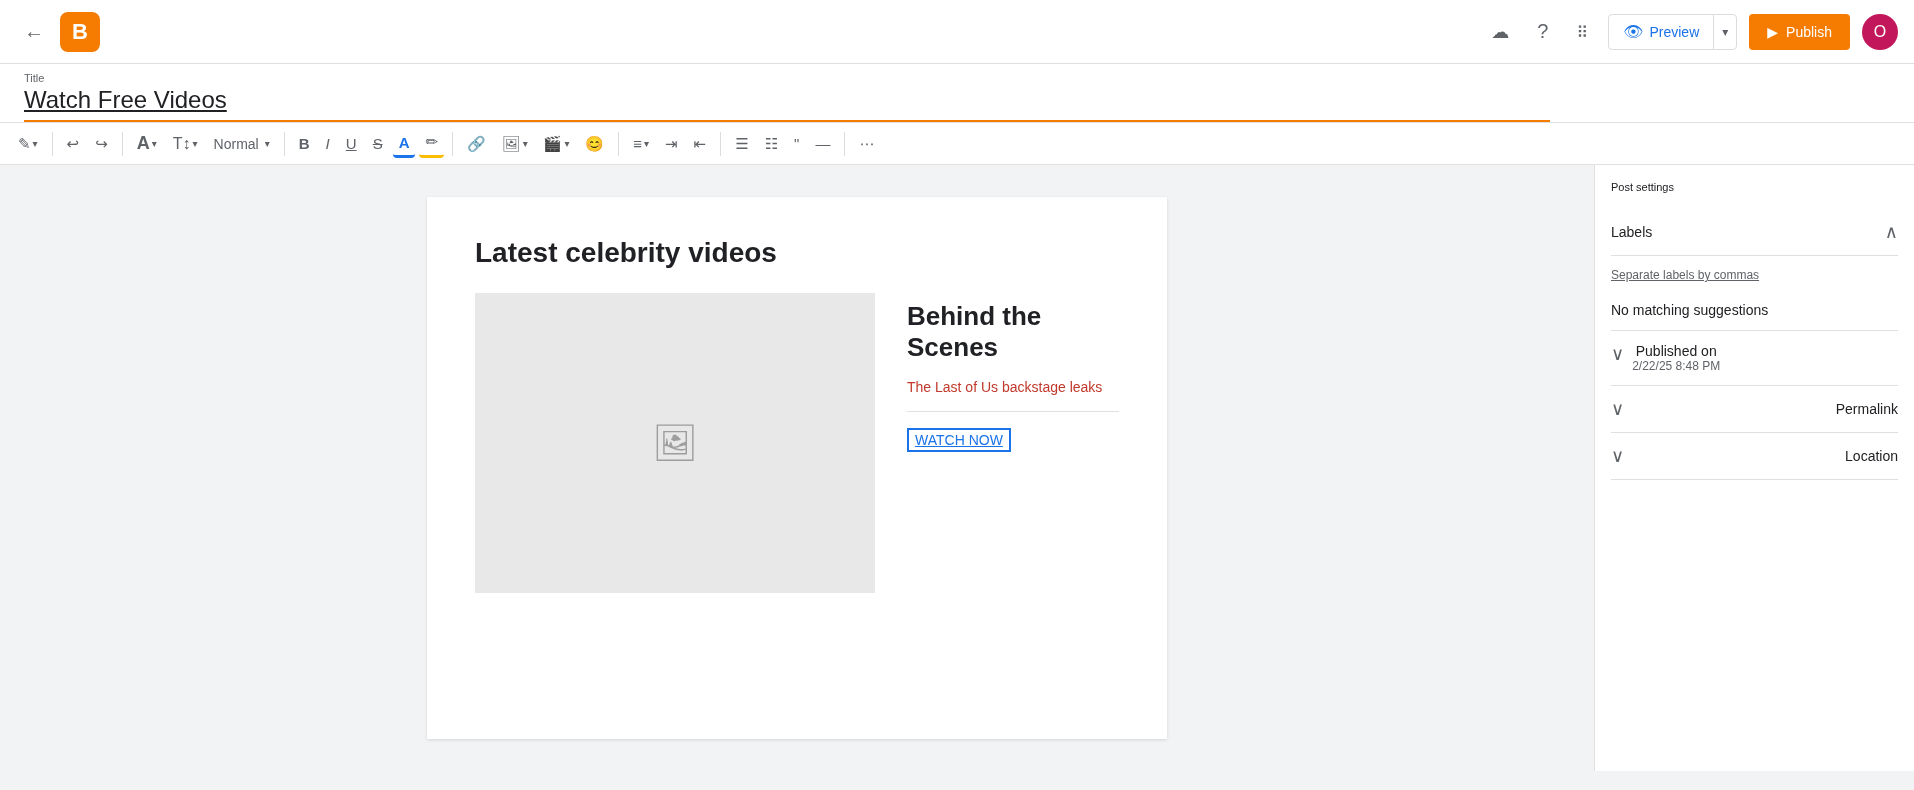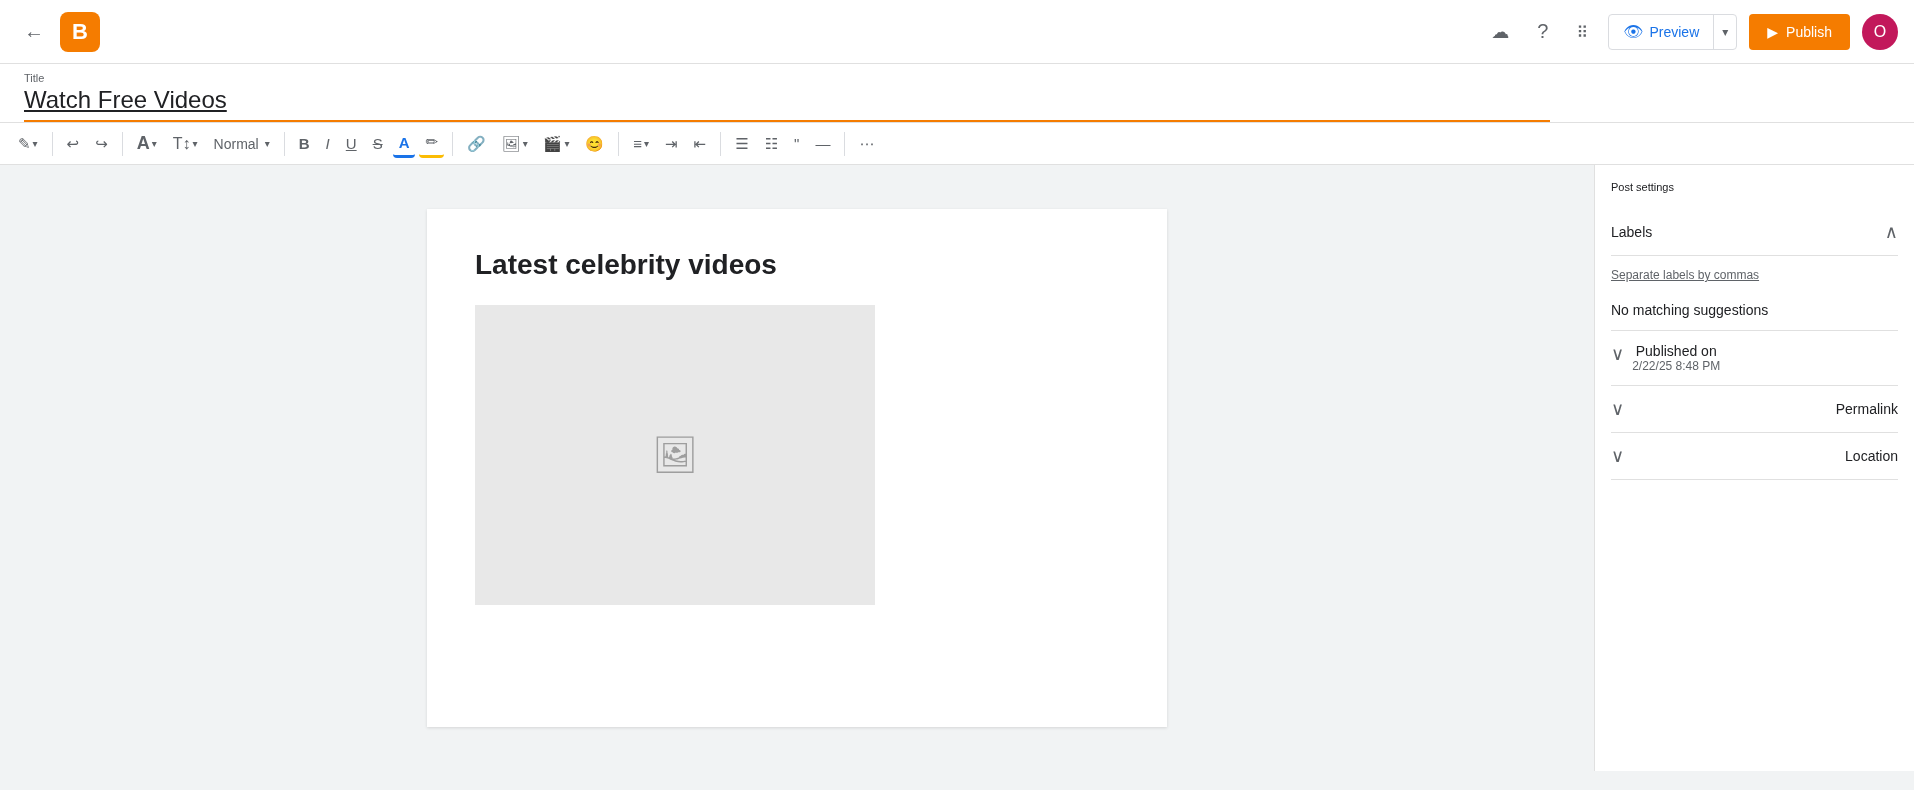--- a/index.html
+++ b/index.html
@@ -97,21 +97,21 @@
     .main-area {
       display: flex;
       height: calc(790px - 64px - 72px - 48px);
     }
 
     
     .editor-area {
       flex: 1;
       background: #f1f3f4;
       overflow-y: auto;
-      padding: 44px 0;
+      padding: 32px 0;
       display: flex;
       justify-content: center;
     }
     .editor-page {
       background: #fff;
       width: 740px;
       min-height: 500px;
       padding: 40px 48px;
       box-shadow: 0 1px 3px rgba(0,0,0,0.12);
     }
@@ -314,20 +314,26 @@
 
 <div class="main-area">
 
   <div class="editor-area">
     <div class="editor-page">
       <h1 class="post-heading">Latest celebrity videos</h1>
       <div class="content-block">
         <div class="image-placeholder">
           <span class="image-icon">🖼</span>
         </div>
+        <div class="text-block">
+          <h2 class="behind-scenes">Behind the Scenes</h2>
+          <p class="subtitle">The Last of Us backstage leaks</p>
+          <hr class="divider">
+          <a class="watch-link">WATCH NOW</a>
+        </div>
       </div>
     </div>
   </div>
 
   <div class="sidebar">
     <div class="sidebar-title">Post settings</div>
 
     <div class="section-header">
       <span class="section-label">Labels</span>
       <span class="section-chevron">∧</span>

